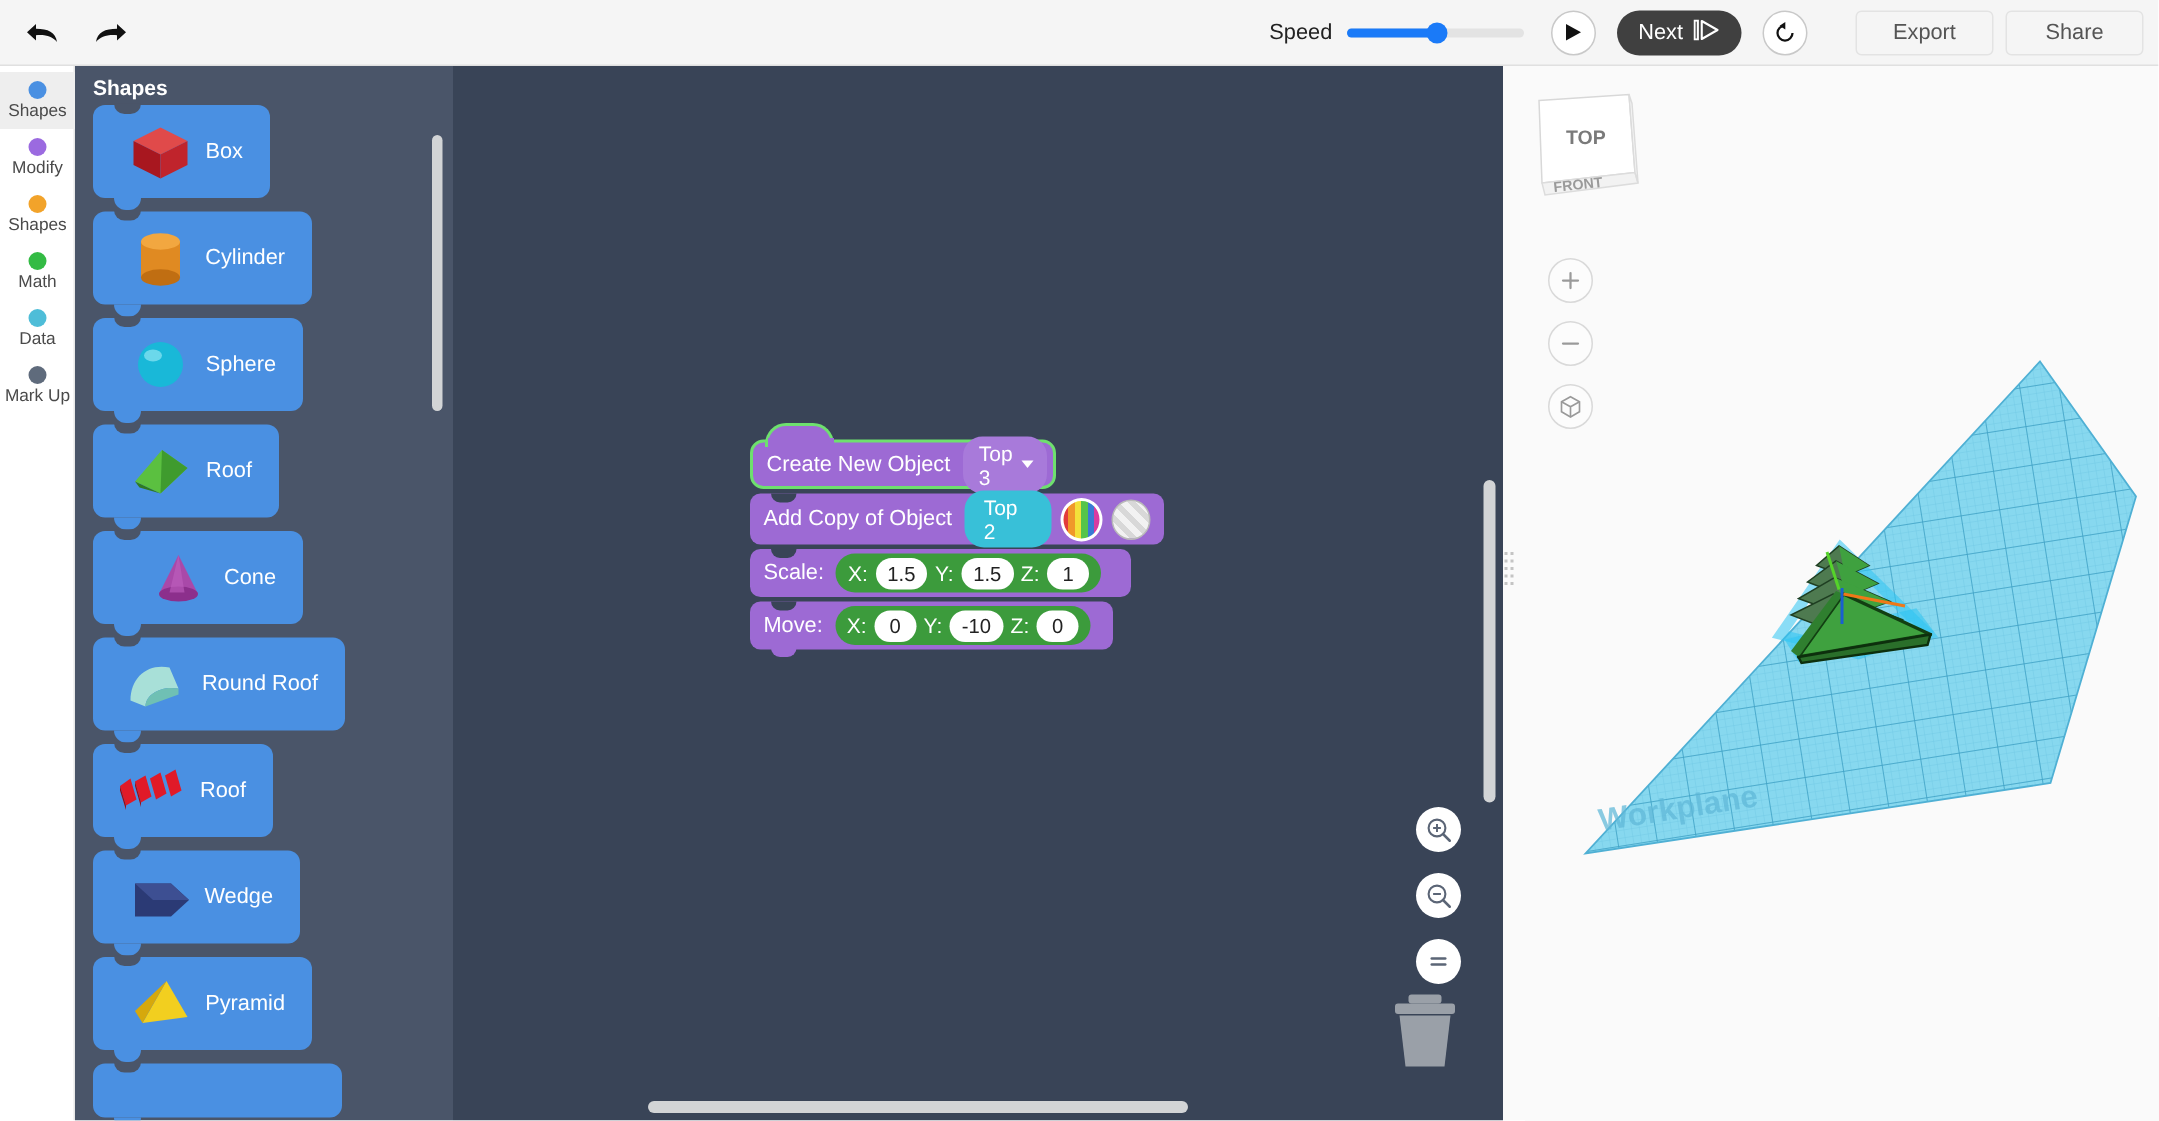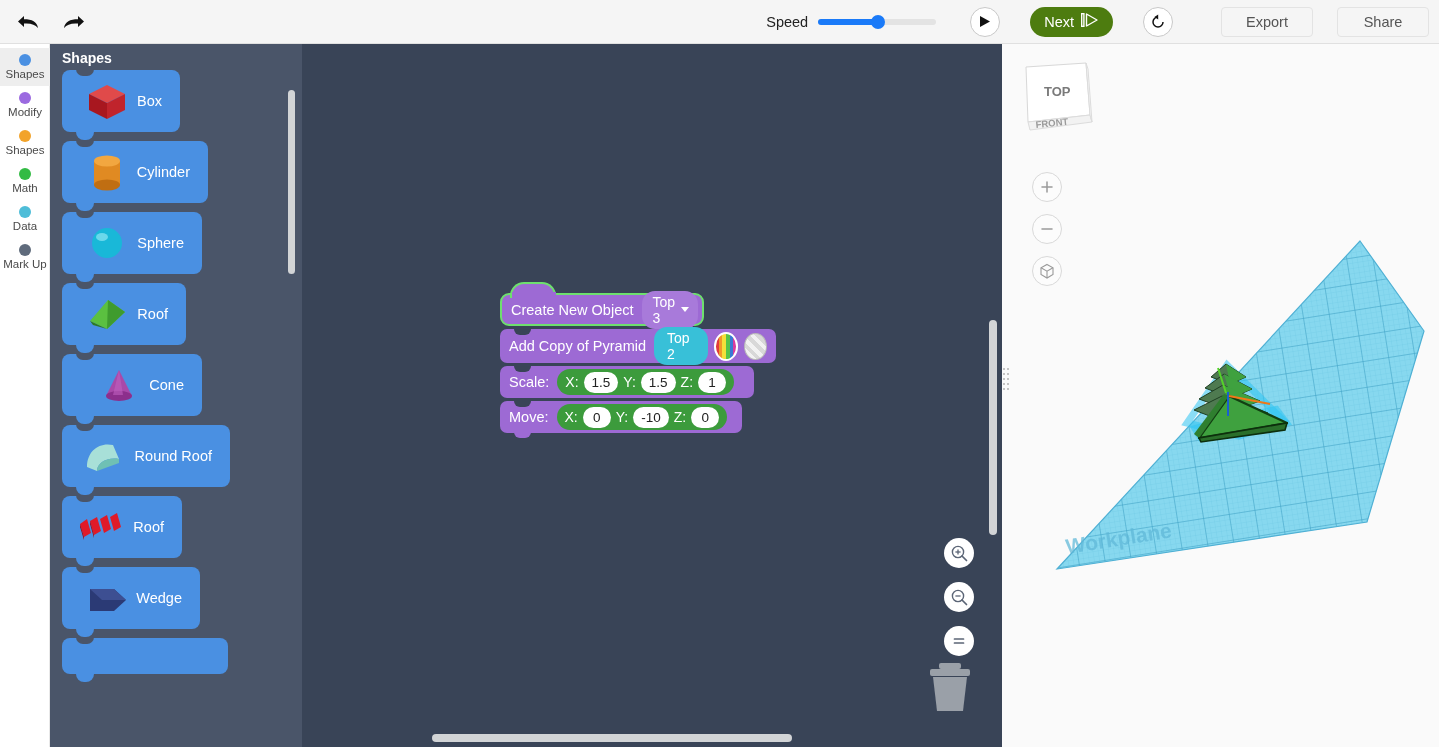--- a/index.html
+++ b/index.html
@@ -16,41 +16,41 @@
     position: absolute; left: 0; top: 0; width: 1439px; height: 44px;
     background: #f5f5f5; border-bottom: 1px solid #e0e0e0;
     display: flex; align-items: center;
   }
   .nav-arrows { display: flex; align-items: center; gap: 18px; padding-left: 14px; }
   .arrow-btn {
     width: 28px; height: 28px; display: flex; align-items: center; justify-content: center;
     cursor: pointer; color: #111;
   }
   .topbar-right {
-    margin-left: auto; display: flex; align-items: center; gap: 16px; padding-right: 10px;
+    margin-left: auto; display: flex; align-items: center; gap: 0px; padding-right: 10px;
   }
   .speed-wrap { display: flex; align-items: center; gap: 10px; margin-right: 18px; }
   .speed-label { font-size: 14.5px; color: #222; }
   .slider-track {
     position: relative; width: 118px; height: 6px; border-radius: 3px; background: #e3e3e3;
     cursor: pointer;
   }
   .slider-fill { position: absolute; left:0; top:0; height: 6px; width: 60px; border-radius: 3px; background: #1a7af8; }
   .slider-knob {
     position: absolute; left: 53px; top: -4px; width: 14px; height: 14px; border-radius: 50%;
     background: #1a7af8;
   }
   .circ-btn {
     width: 30px; height: 30px; border-radius: 50%; border: 1px solid #c9c9c9;
     background: #fff; display: flex; align-items: center; justify-content: center;
     cursor: pointer; color: #111;
   }
   .play-btn { margin-right: 14px; }
   .next-btn {
-    height: 30px; border-radius: 15px; background: #4d7c0f; color: #fff;
+    height: 30px; border-radius: 15px; background: #404040; color: #fff;
     display: flex; align-items: center; gap: 7px; padding: 0 14px;
     font-size: 14.5px; cursor: pointer; margin-right: 14px;
   }
   .restart-btn { margin-right: 24px; }
   .flat-btn {
     height: 30px; min-width: 92px; padding: 0 16px; border: 1px solid #e3e3e3; border-radius: 4px;
     background: #f5f5f5; color: #555; font-size: 14.5px;
     display: flex; align-items: center; justify-content: center; cursor: pointer;
     margin-left: 8px;
   }
@@ -373,20 +373,29 @@
       <div class="shape-block" style="width:138px">
         <span class="shape-icon">
           <svg width="52" height="46" viewBox="0 0 52 46">
             <path d="M10 14 L34 14 L46 25 L34 36 L10 36 Z" fill="#2b3a75"></path>
             <path d="M10 14 L34 14 L46 25 L22 25 Z" fill="#3d4f92"></path>
           </svg>
         </span>
         <span class="shape-label">Wedge</span>
       </div>
 
+      <div class="shape-block" style="width:146px">
+        <span class="shape-icon">
+          <svg width="52" height="46" viewBox="0 0 52 46">
+            <path d="M30 8 L44 32 L14 36 Z" fill="#f2cf1f"></path>
+            <path d="M30 8 L14 36 L9 28 Z" fill="#d6a80c"></path>
+          </svg>
+        </span>
+        <span class="shape-label">Pyramid</span>
+      </div>
 
       <div class="shape-block" style="width:166px;height:36px"></div>
     </div>
     <div class="drawer-scroll"></div>
   </div>
 
   <div class="canvas">
 
     <div class="stack">
 
@@ -395,21 +404,21 @@
         <div class="hat-bump-fill"></div>
         <span class="cb-label">Create New Object</span>
         <span class="pill-drop">
           <span>Top 3</span>
           <span class="caret"></span>
         </span>
       </div>
 
       <div class="cb" style="width:276px;height:34px;margin-top:3px">
         <div class="notch-top"></div>
-        <span class="cb-label">Add Copy of Pyramid</span>
+        <span class="cb-label">Add Copy of Object</span>
         <span class="pill-cyan">Top 2</span>
         <span class="swatch swatch-rainbow sel"></span>
         <span class="swatch swatch-hole"></span>
       </div>
 
       <div class="cb" style="width:254px;height:32px">
         <div class="notch-top"></div>
         <span class="cb-label">Scale:</span>
         <span class="green-grp">
           <span class="axis">X:</span>

